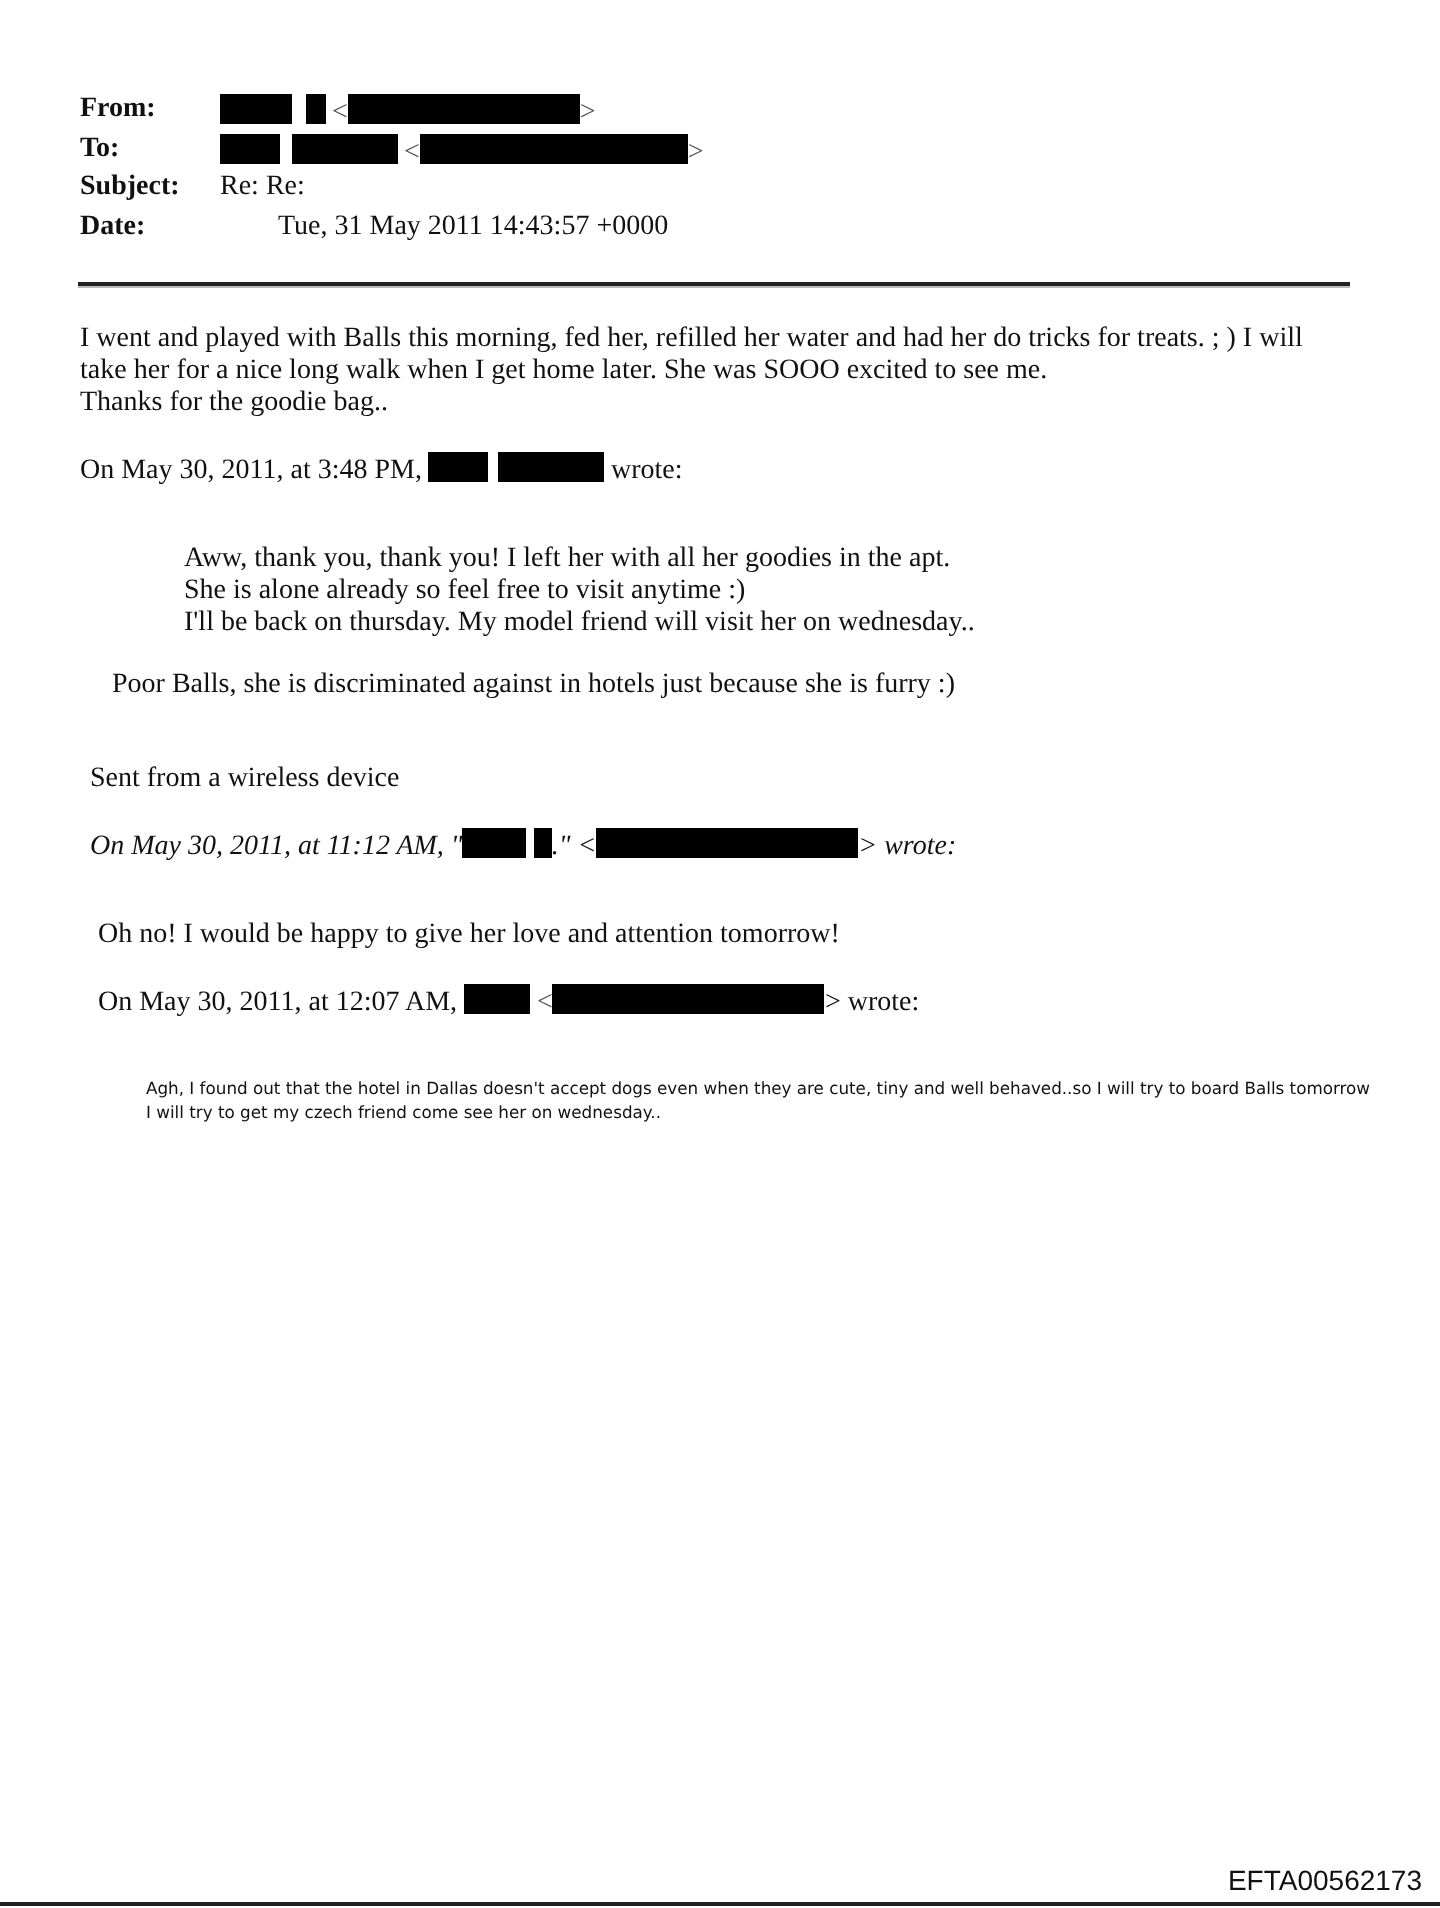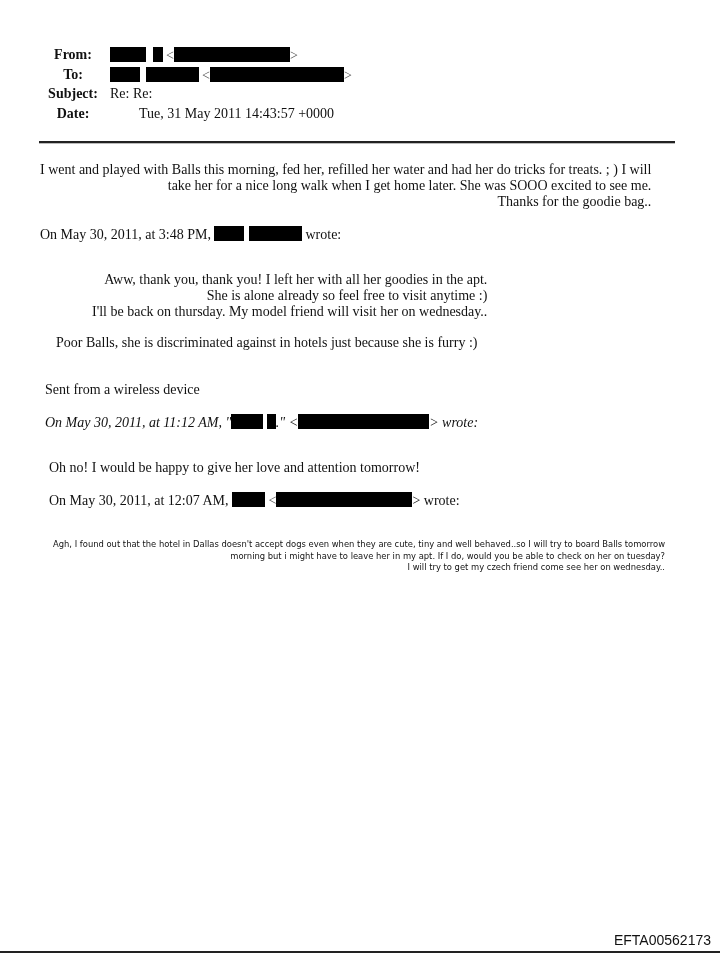--- a/index.html
+++ b/index.html
@@ -8,49 +8,50 @@
       background: #ffffff;
     }
     body {
       width: 720px;
       height: 954px;
       position: relative;
       overflow: hidden;
       font-family: "Liberation Serif", "DejaVu Serif", serif;
       color: #111111;
     }
-    .abs { position: absolute; white-space: nowrap; text-align: right; }
+    .abs { position: absolute; white-space: nowrap; }
     .redact {
       display: inline-block;
       background: #000000;
       height: 15px;
       vertical-align: -2px;
     }
     .hdr-label {
       position: absolute;
       font-weight: bold;
       font-size: 14px;
-      text-align: center;
+      text-align: left;
       width: 66px;
       left: 40px;
     }
     .hdr-value {
       position: absolute;
       left: 110px;
       font-size: 14px;
     }
     .body-text {
       font-size: 14px;
       line-height: 16px;
     }
     .sans-small {
       font-family: "DejaVu Sans", "Liberation Sans", sans-serif;
       font-size: 8.4px;
       line-height: 11.5px;
       color: #111;
+      margin-left: 20px;
     }
     .rule {
       position: absolute;
       left: 39px;
       width: 636px;
       top: 141px;
       height: 2px;
       background: #222222;
       border-bottom: 1px solid #bbbbbb;
     }
@@ -127,18 +128,17 @@
 <div class="abs body-text" style="left:49px;top:460px;">Oh no! I would be happy to give her love and attention tomorrow!</div>
 
 <div class="abs body-text" style="left:49px;top:492px;">
   <span>On May 30, 2011, at 12:07 AM,</span>
   <span class="redact" style="width:33px;"></span>
   <span style="color:#555;">&lt;</span><span class="redact" style="width:136px;"></span><span>&gt; wrote:</span>
 </div>
 
 <div class="abs sans-small" style="left:53px;top:539px;">
   <div>Agh, I found out that the hotel in Dallas doesn't accept dogs even when they are cute, tiny and well behaved..so I will try to board Balls tomorrow</div>
-  <div>morning but i might have to leave her in my apt. If I do, would you be able to check on her on tuesday?</div>
   <div>I will try to get my czech friend come see her on wednesday..</div>
 </div>
 
 <div class="footer-id">EFTA00562173</div>
 <div class="bottom-line"></div>
 
 </body></html>

